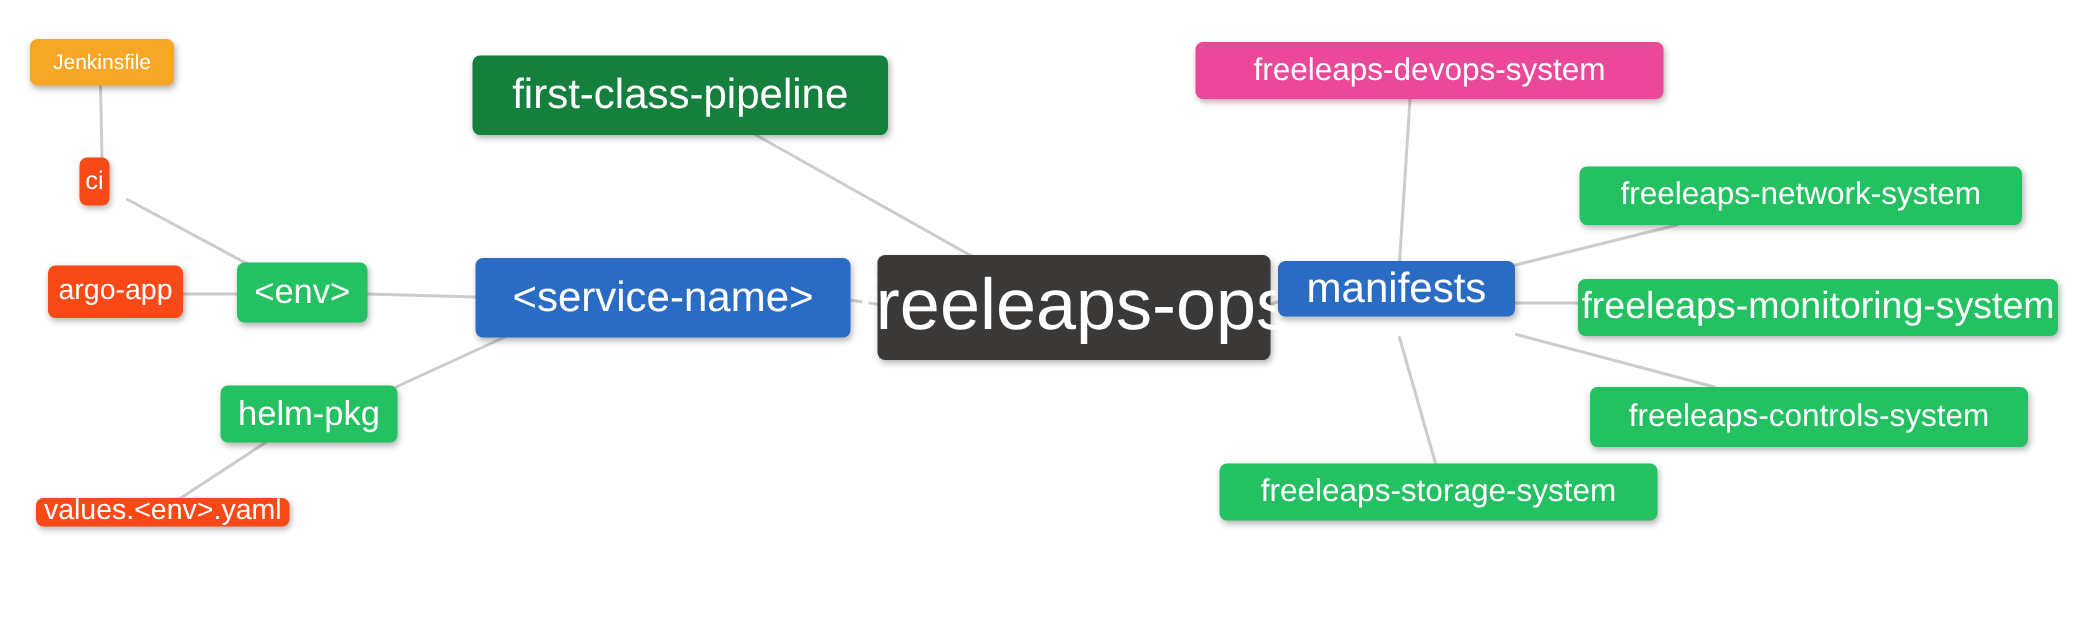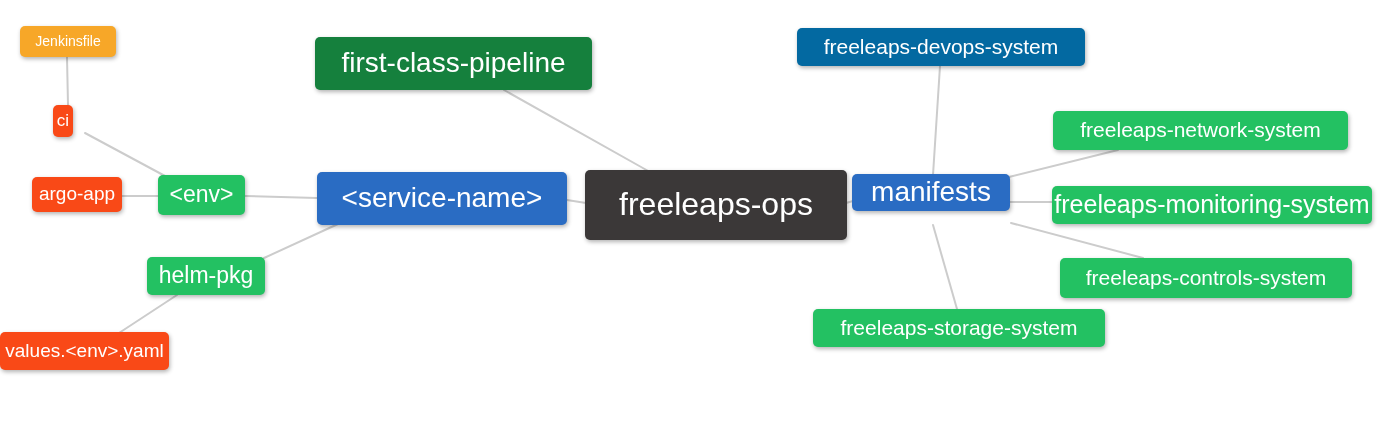--- a/index.html
+++ b/index.html
@@ -70,36 +70,36 @@
       </div>
       <div class="node" style="left: 32px; top: 177px; width: 90px; height: 35px; background: rgb(249, 73, 23); color: rgb(255, 255, 255); font-size: 19px;">
         <span>argo-app</span>
       </div>
       <div class="node" style="left: 158px; top: 175px; width: 87px; height: 40px; background: rgb(35, 193, 98); color: rgb(255, 255, 255); font-size: 23px; text-align: right;">
         <span>&lt;env&gt;</span>
       </div>
       <div class="node" style="left: 147px; top: 257px; width: 118px; height: 38px; background: rgb(35, 193, 98); color: rgb(255, 255, 255); font-size: 23px;">
         <span>helm-pkg</span>
       </div>
-      <div class="node" style="left: 0; top: 332px; width: 169px; height: 38px; background: rgb(249, 73, 23); color: rgb(255, 255, 255); font-size: 19px;">
+      <div class="node" style="left: 24px; top: 332px; width: 169px; height: 19px; background: rgb(249, 73, 23); color: rgb(255, 255, 255); font-size: 19px;">
         <span>values.&lt;env&gt;.yaml</span>
       </div>
       <div class="node" style="left: 315px; top: 37px; width: 277px; height: 53px; background: #15803d; color: rgb(255, 255, 255); font-size: 28px;">
         <span>first-class-pipeline</span>
       </div>
       <div class="node" style="left: 317px; top: 172px; width: 250px; height: 53px; background: rgb(42, 108, 195); color: rgb(255, 255, 255); font-size: 28px;">
         <span>&lt;service-name&gt;</span>
       </div>
-      <div class="node" style="left: 585px; top: 170px; width: 262px; height: 70px; background: rgb(59, 56, 56); color: rgb(255, 255, 255); font-size: 32px; text-align: right;">
+      <div class="node" style="left: 585px; top: 170px; width: 262px; height: 70px; background: rgb(59, 56, 56); color: rgb(255, 255, 255); font-size: 48px; text-align: right;">
         <span>freeleaps-ops</span>
       </div>
       <div class="node" style="left: 852px; top: 174px; width: 158px; height: 37px; background: rgb(42, 108, 195); color: rgb(255, 255, 255); font-size: 28px;">
         <span>manifests</span>
       </div>
-      <div class="node" style="left: 797px; top: 28px; width: 288px; height: 38px; background: #0369a1; color: rgb(255, 255, 255); font-size: 21px;">
+      <div class="node" style="left: 797px; top: 28px; width: 312px; height: 38px; background: #ec4899; color: rgb(255, 255, 255); font-size: 21px;">
         <span>freeleaps-devops-system</span>
       </div>
       <div class="node" style="left: 1053px; top: 111px; width: 295px; height: 39px; background: rgb(35, 193, 98); color: rgb(255, 255, 255); font-size: 21px;">
         <span>freeleaps-network-system</span>
       </div>
       <div class="node" style="left: 1052px; top: 186px; width: 320px; height: 38px; background: rgb(35, 193, 98); color: rgb(255, 255, 255); font-size: 25px;">
         <span>freeleaps-monitoring-system</span>
       </div>
       <div class="node" style="left: 1060px; top: 258px; width: 292px; height: 40px; background: rgb(35, 193, 98); color: rgb(255, 255, 255); font-size: 21px;">
         <span>freeleaps-controls-system</span>

